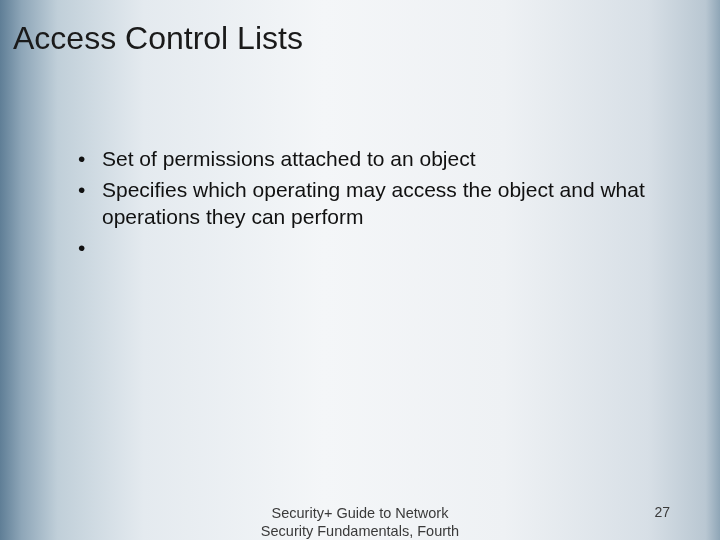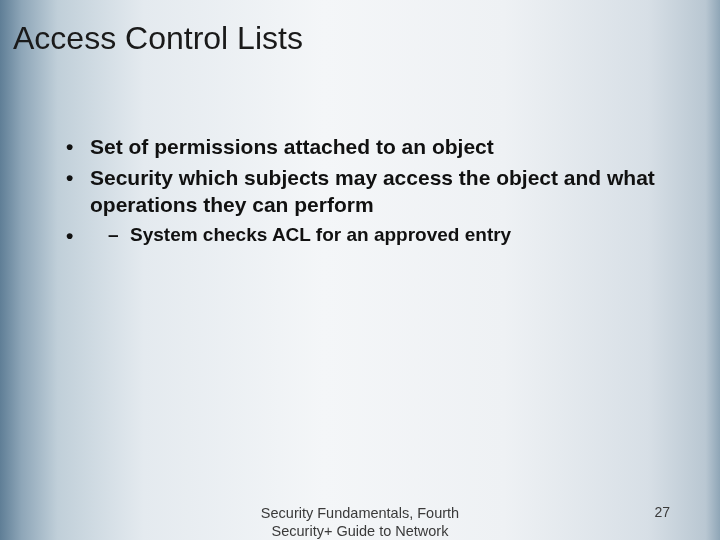--- a/index.html
+++ b/index.html
@@ -41,23 +41,22 @@
     position: absolute;
     top: 130px;
     left: 62px;
     right: 50px;
     color: #111;
     font-size: 21px;
     line-height: 1.28;
   }
   ul.lvl1 {
     list-style: none;
-    margin: 4px;
+    margin: 16px;
     padding: 0;
-    font-weight: bold;
   }
   ul.lvl1 > li {
     position: relative;
     padding-left: 24px;
     margin-bottom: 4px;
   }
   ul.lvl1 > li::before {
     content: "•";
     position: absolute;
     left: 0;
@@ -103,29 +102,26 @@
 </head>
 <body>
 
 <div class="slide">
 
   <div class="title">Access Control Lists</div>
 
   <div class="body">
     <ul class="lvl1">
       <li>Set of permissions attached to an object</li>
-      <li>Security which subjects may access the object and what operations they can perform</li>
+      <li>Specifies which operating may access the object and what operations they can perform</li>
       <li>
-        <ul class="lvl2">
-          <li>System checks ACL for an approved entry</li>
-        </ul>
       </li>
     </ul>
   </div>
 
   <div class="footer-source">
+    <div>Security+ Guide to Network</div>
     <div>Security Fundamentals, Fourth</div>
-    <div>Security+ Guide to Network</div>
   </div>
 
   <div class="page-num">27</div>
 
 </div>
 
 </body></html>

